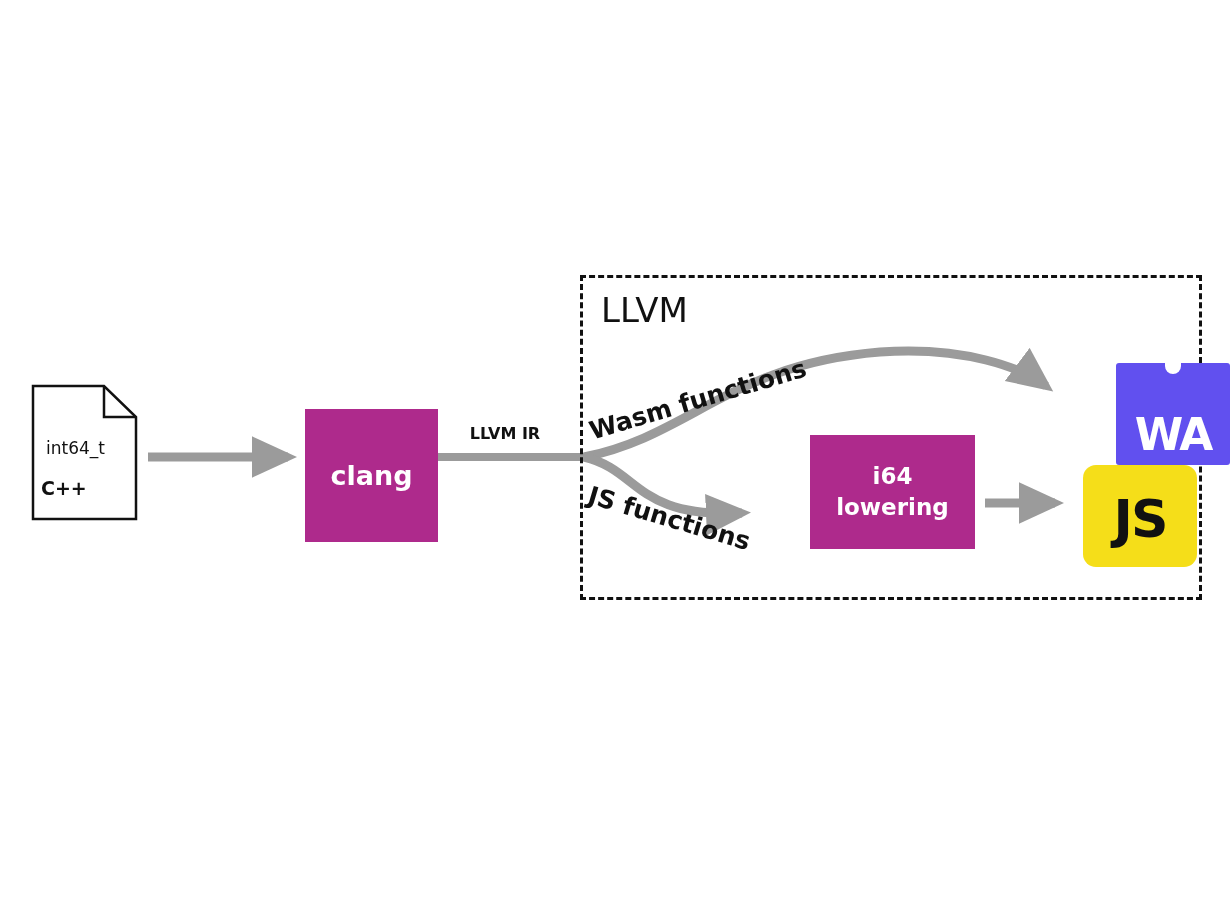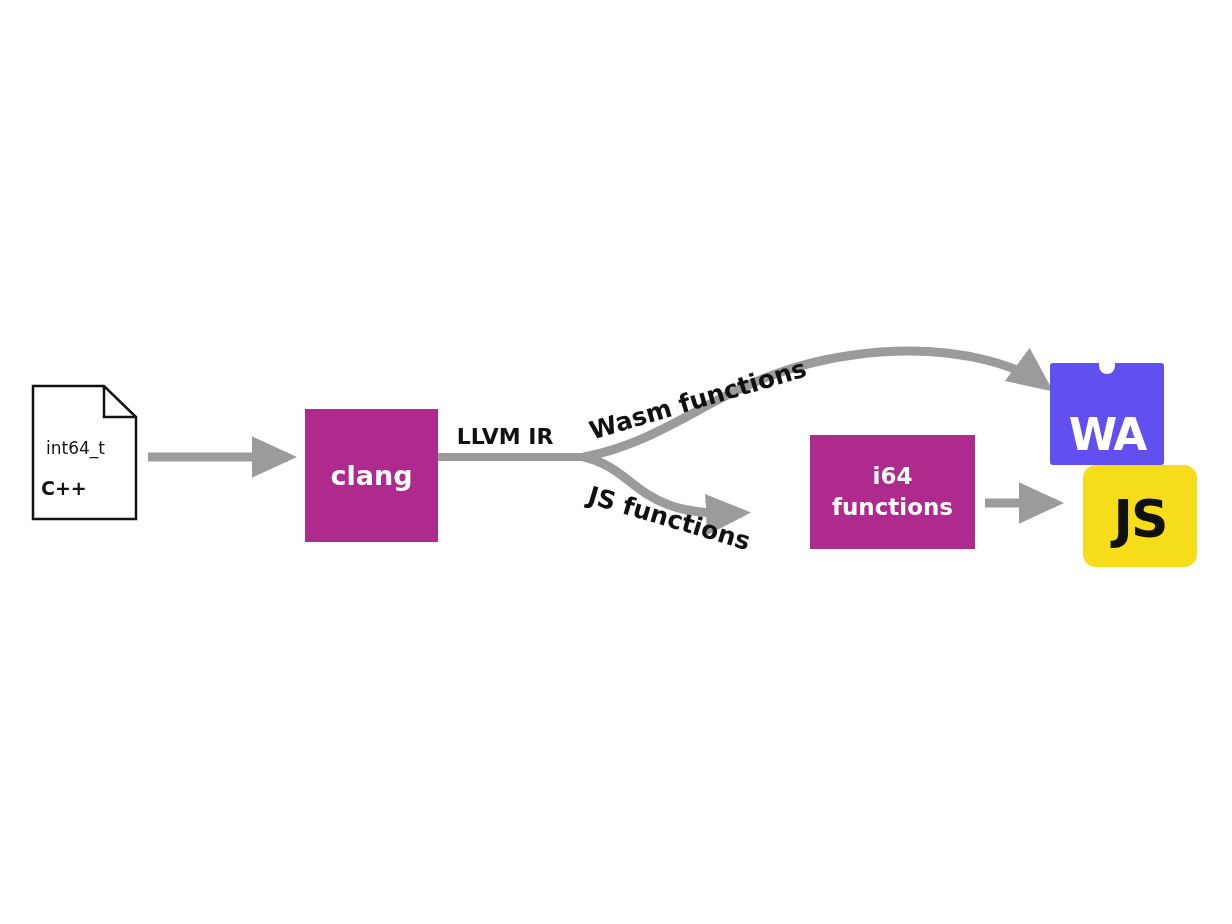--- a/index.html
+++ b/index.html
@@ -35,21 +35,21 @@
     background: #ae2a8c;
     display: flex; flex-direction: column;
     align-items: center; justify-content: center;
     color: #ffffff; font-weight: 700; text-align: center;
   }
   #clang-box { left: 305px; top: 409px; width: 133px; height: 133px; font-size: 27px; }
   #i64-box   { left: 810px; top: 435px; width: 165px; height: 114px; font-size: 23px; line-height: 1.35; }
 
   #llvm-ir-label {
     left: 444px; top: 424px; width: 122px;
-    text-align: center; font-size: 22px; font-weight: 700; color: #111111;
+    text-align: center; font-size: 16px; font-weight: 700; color: #111111;
     white-space: nowrap;
   }
 
   #llvm-container {
     left: 580px; top: 275px; width: 622px; height: 325px;
     border: 3px dashed #111111;
     box-sizing: border-box;
   }
   #llvm-label {
     position: absolute; left: 18px; top: 12px;
@@ -65,21 +65,21 @@
     transform: rotate(-16.5deg);
     transform-origin: 0 50%;
   }
   #js-path-label {
     left: 589px; top: 480px;
     transform: rotate(16.5deg);
     transform-origin: 0 50%;
   }
 
   #wa-logo {
-    left: 1050px; top: 363px; width: 114px; height: 102px;
+    left: 1116px; top: 363px; width: 114px; height: 102px;
     background: #6150ef; border-radius: 3px;
     display: flex; align-items: flex-end; justify-content: center;
   }
   #wa-logo-notch {
     position: absolute; left: 50%; top: 0;
     transform: translateX(-50%);
     width: 16px; height: 11px;
     background: #ffffff;
     border-radius: 0 0 8px 8px;
   }
@@ -130,27 +130,30 @@
 
   <div class="abs doc-text-1">int64_t</div>
   <div class="abs doc-text-2">C++</div>
 
   <div id="clang-box" class="abs magenta-box" style="background-color: rgb(174, 42, 140);">
     <span>clang</span>
   </div>
 
   <div id="llvm-ir-label" class="abs">LLVM IR</div>
 
+  <div id="llvm-container" class="abs">
+    <div id="llvm-label">LLVM</div>
+  </div>
 
   <div id="wasm-path-label" class="abs path-label">Wasm functions</div>
   <div id="js-path-label" class="abs path-label">JS functions</div>
 
   <div id="i64-box" class="abs magenta-box" style="background-color: rgb(174, 42, 140);">
     <span>i64</span>
-    <span>functions</span>
+    <span>lowering</span>
   </div>
 
   <div id="wa-logo" class="abs" style="background-color: rgb(97, 80, 239);">
     <div id="wa-logo-notch"></div>
     <span id="wa-logo-label">WA</span>
   </div>
 
   <div id="js-logo" class="abs" style="background-color: rgb(245, 222, 25);">
     <span id="js-logo-label">JS</span>
   </div>

